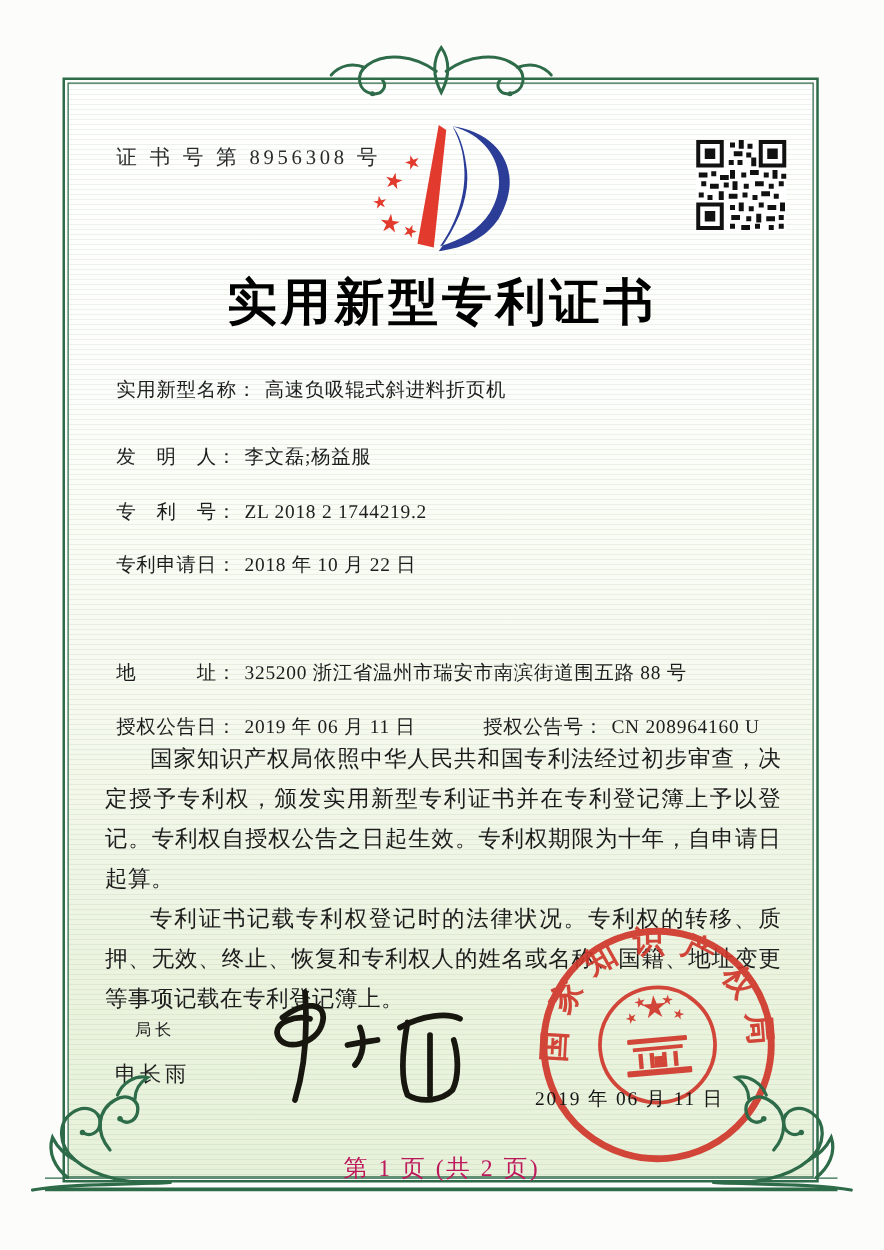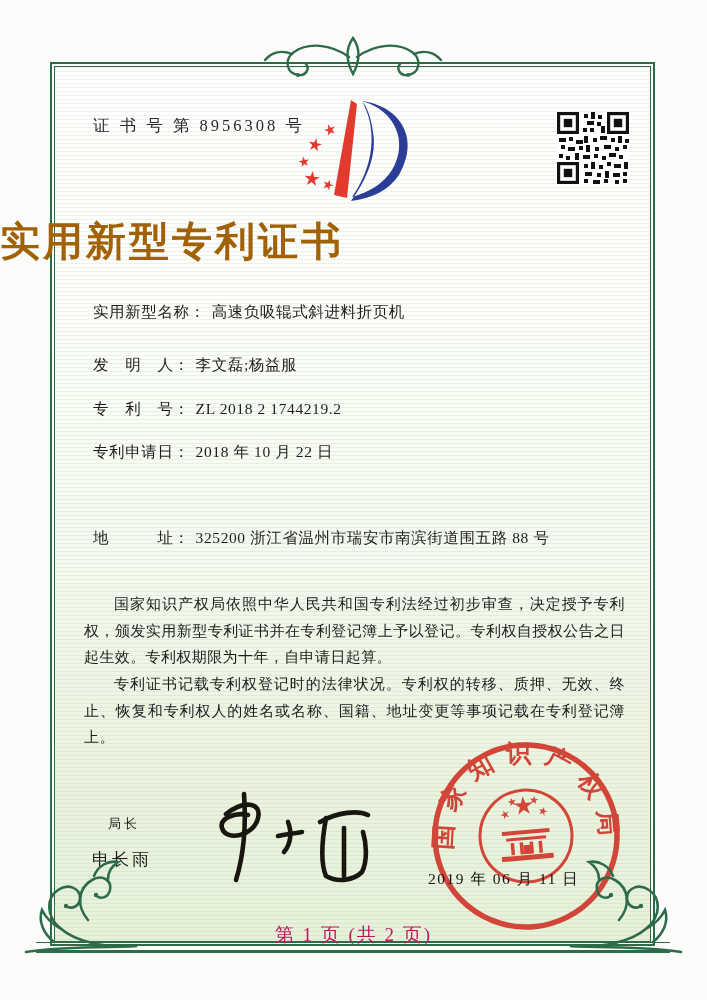--- a/index.html
+++ b/index.html
@@ -37,33 +37,33 @@
 
   .cert-number {
     left:93px; top:115px;
     font-size:16.5px; letter-spacing:3px; color:#2a2a2a;
   }
 
   .logo { left:283px; top:97px; }
   .qr   { left:556px; top:112px; }
 
   .title {
-    left:0; right:0; top:214px; text-align:left;
-    font-size:40px; font-weight:700; letter-spacing:3px; color:#a16207;
+    left:0; right:0; top:214px; text-align:center;
+    font-size:40px; font-weight:700; letter-spacing:3px; color:#000000;
   }
 
   .field-row { left:93px; font-size:15.5px; letter-spacing:0.6px; color:#1d1d1d; white-space:nowrap; }
   .row1{top:302px} .row2{top:355px} .row3{top:399px} .row4{top:442px}
   .row5{top:485px} .row6{top:528px} .row7{top:571px}
   .field-label { margin-right:6px; }
   .grant-no-group { margin-left:54px; }
 
   .paragraphs {
     left:84px; top:591px; width:541px;
-    font-size:15px; line-height:1.78; letter-spacing:0.4px; color:#1c1c1c;
+    font-size:18px; line-height:1.78; letter-spacing:0.4px; color:#1c1c1c;
     text-align:justify;
   }
   .paragraphs p { margin:0; text-indent:2em; }
 
   .director-title { left:108px; top:815px; font-size:13px; letter-spacing:3px; }
   .director-name  { left:92px; top:848px; font-size:17px; letter-spacing:3px; }
 
   .signature { left:192px; top:788px; }
 
   .seal { left:423px; top:740px; opacity:0.9; }
@@ -147,20 +147,23 @@
     <span class="field-label">发　明　人：</span><span>李文磊;杨益服</span>
   </div>
   <div class="abs field-row row3">
     <span class="field-label">专　利　号：</span><span>ZL 2018 2 1744219.2</span>
   </div>
   <div class="abs field-row row4">
     <span class="field-label">专利申请日：</span><span>2018 年 10 月 22 日</span>
   </div>
   <div class="abs field-row row6">
     <span class="field-label">地　　　址：</span><span>325200 浙江省温州市瑞安市南滨街道围五路 88 号</span>
+  </div>
+  <div class="abs field-row row7">
+    <span class="field-label">授权公告日：</span><span>2019 年 06 月 11 日</span><span class="grant-no-group"><span class="field-label">授权公告号：</span><span>CN 208964160 U</span></span>
   </div>
 
   <div class="abs paragraphs">
     <p>国家知识产权局依照中华人民共和国专利法经过初步审查，决定授予专利权，颁发实用新型专利证书并在专利登记簿上予以登记。专利权自授权公告之日起生效。专利权期限为十年，自申请日起算。</p>
     <p>专利证书记载专利权登记时的法律状况。专利权的转移、质押、无效、终止、恢复和专利权人的姓名或名称、国籍、地址变更等事项记载在专利登记簿上。</p>
   </div>
 
   <div class="abs director-title">局长</div>
   <div class="abs director-name">申长雨</div>
 

